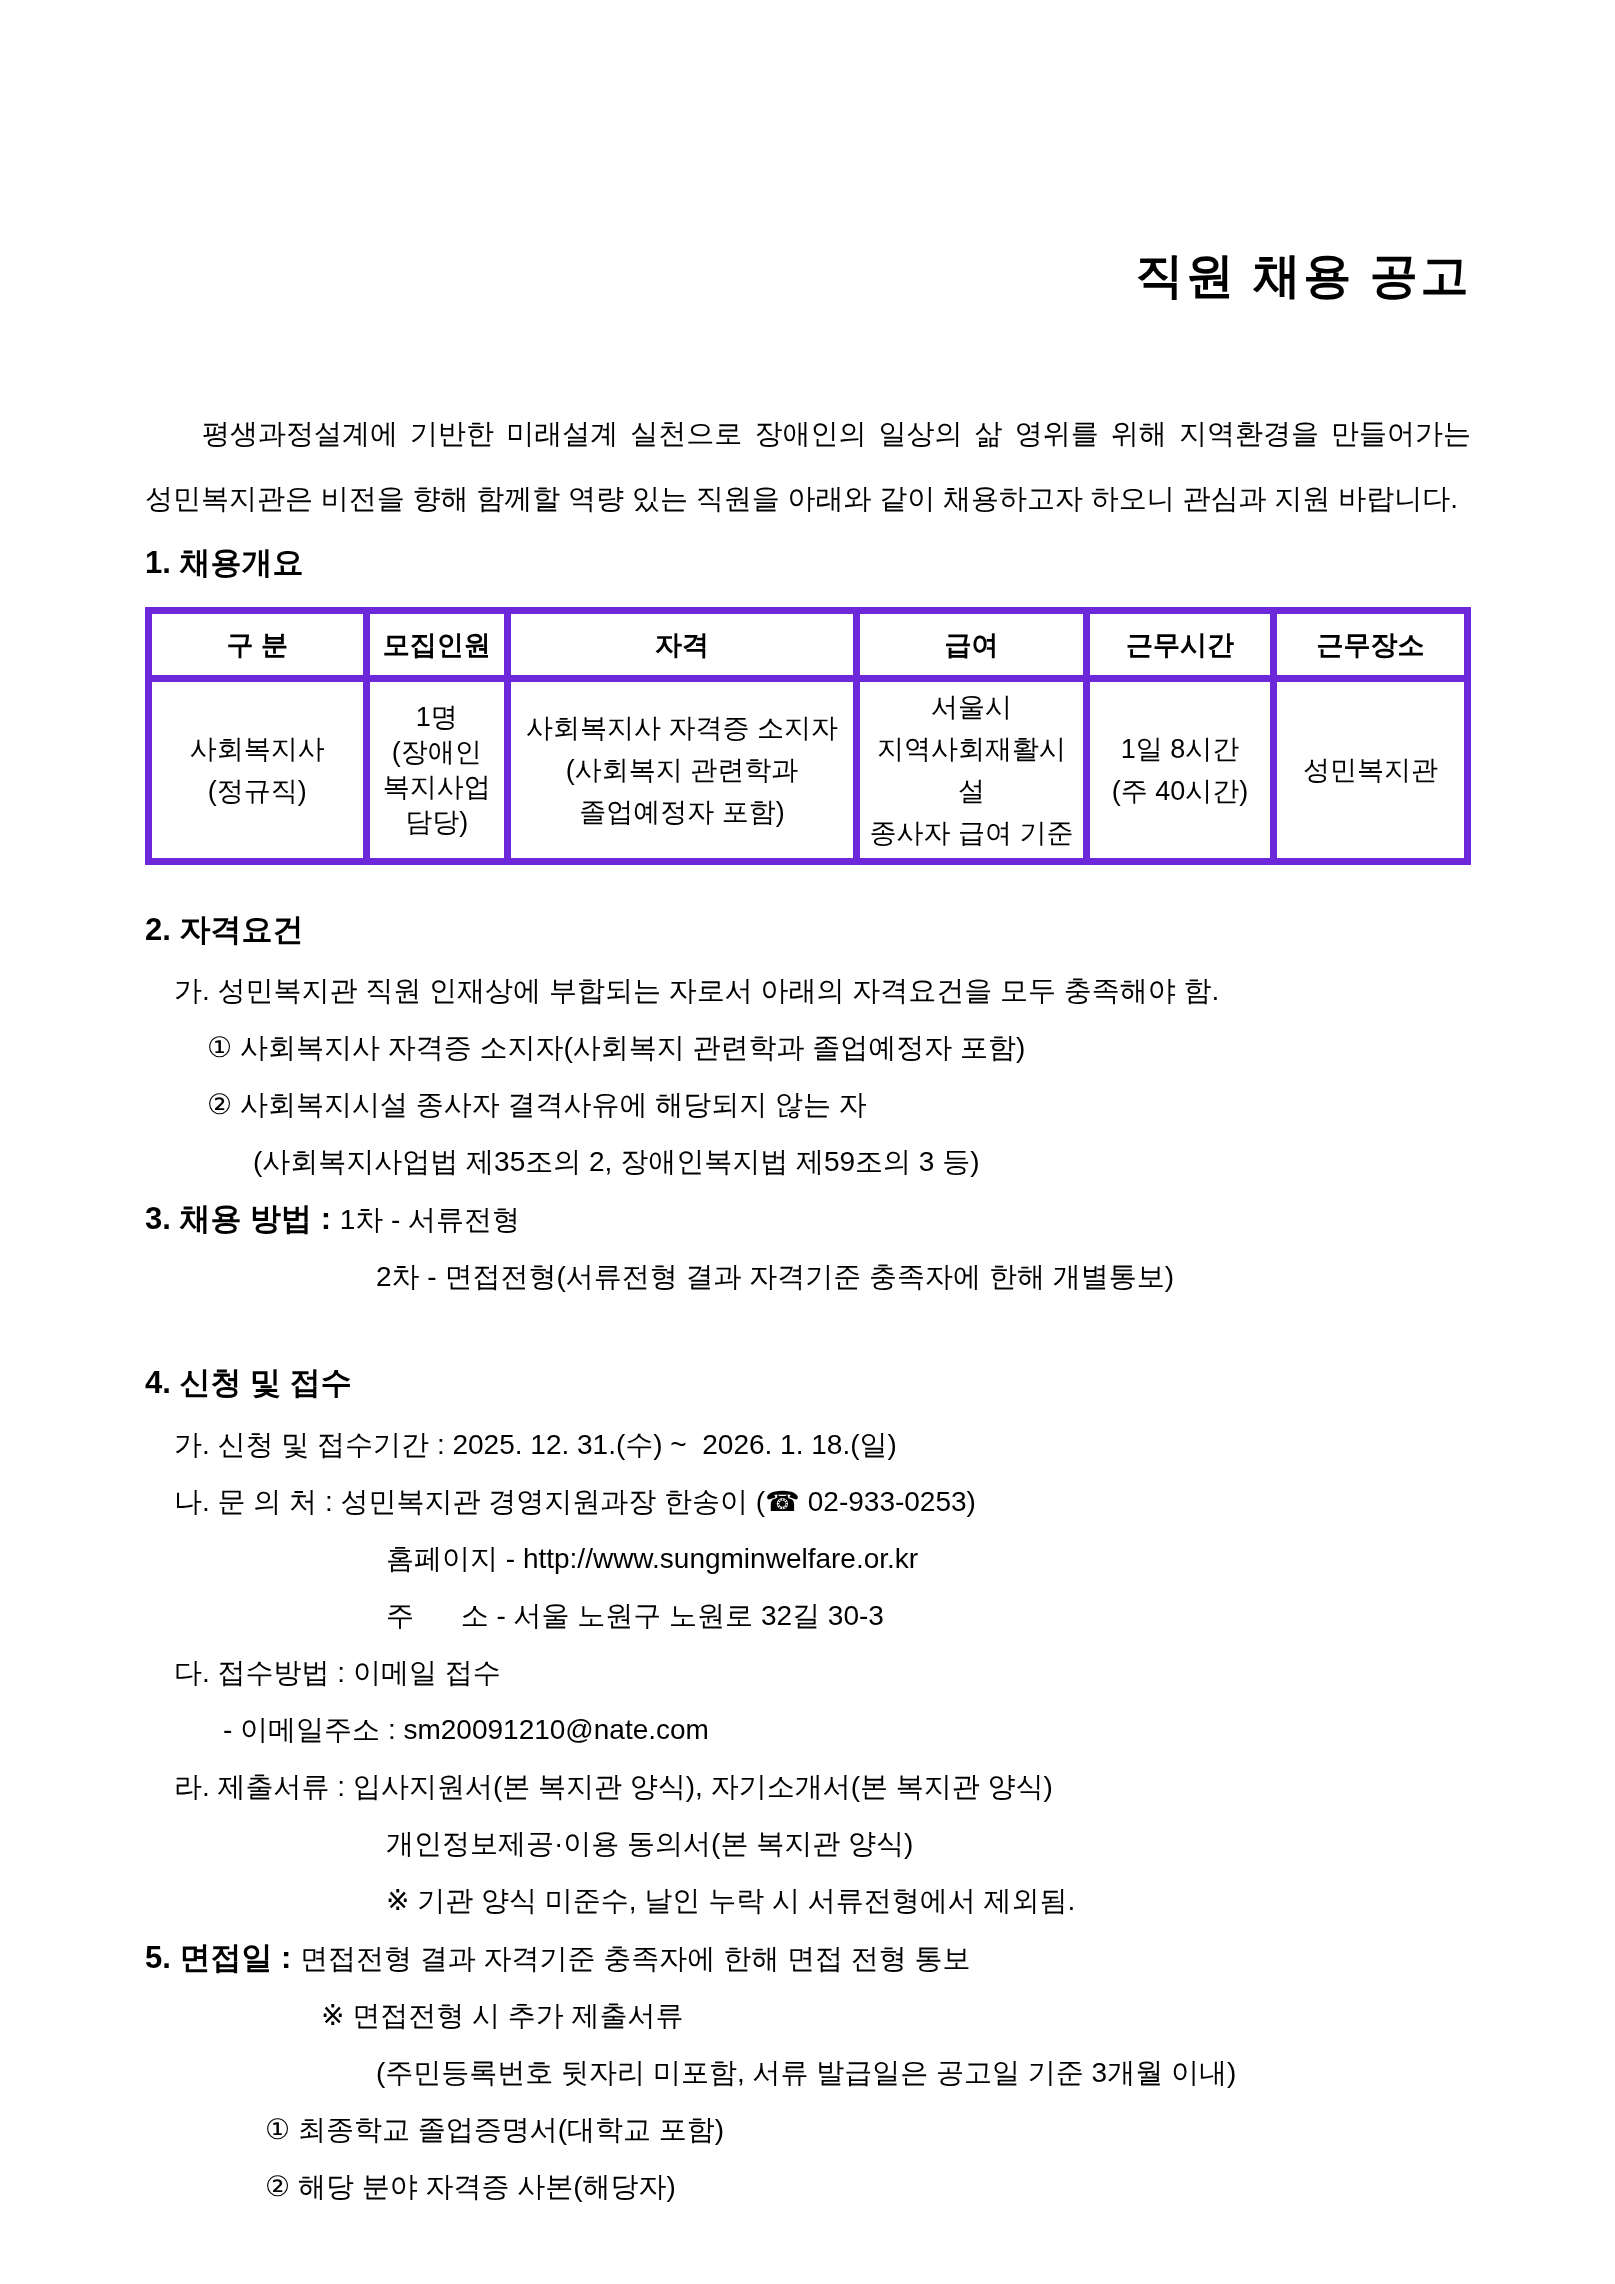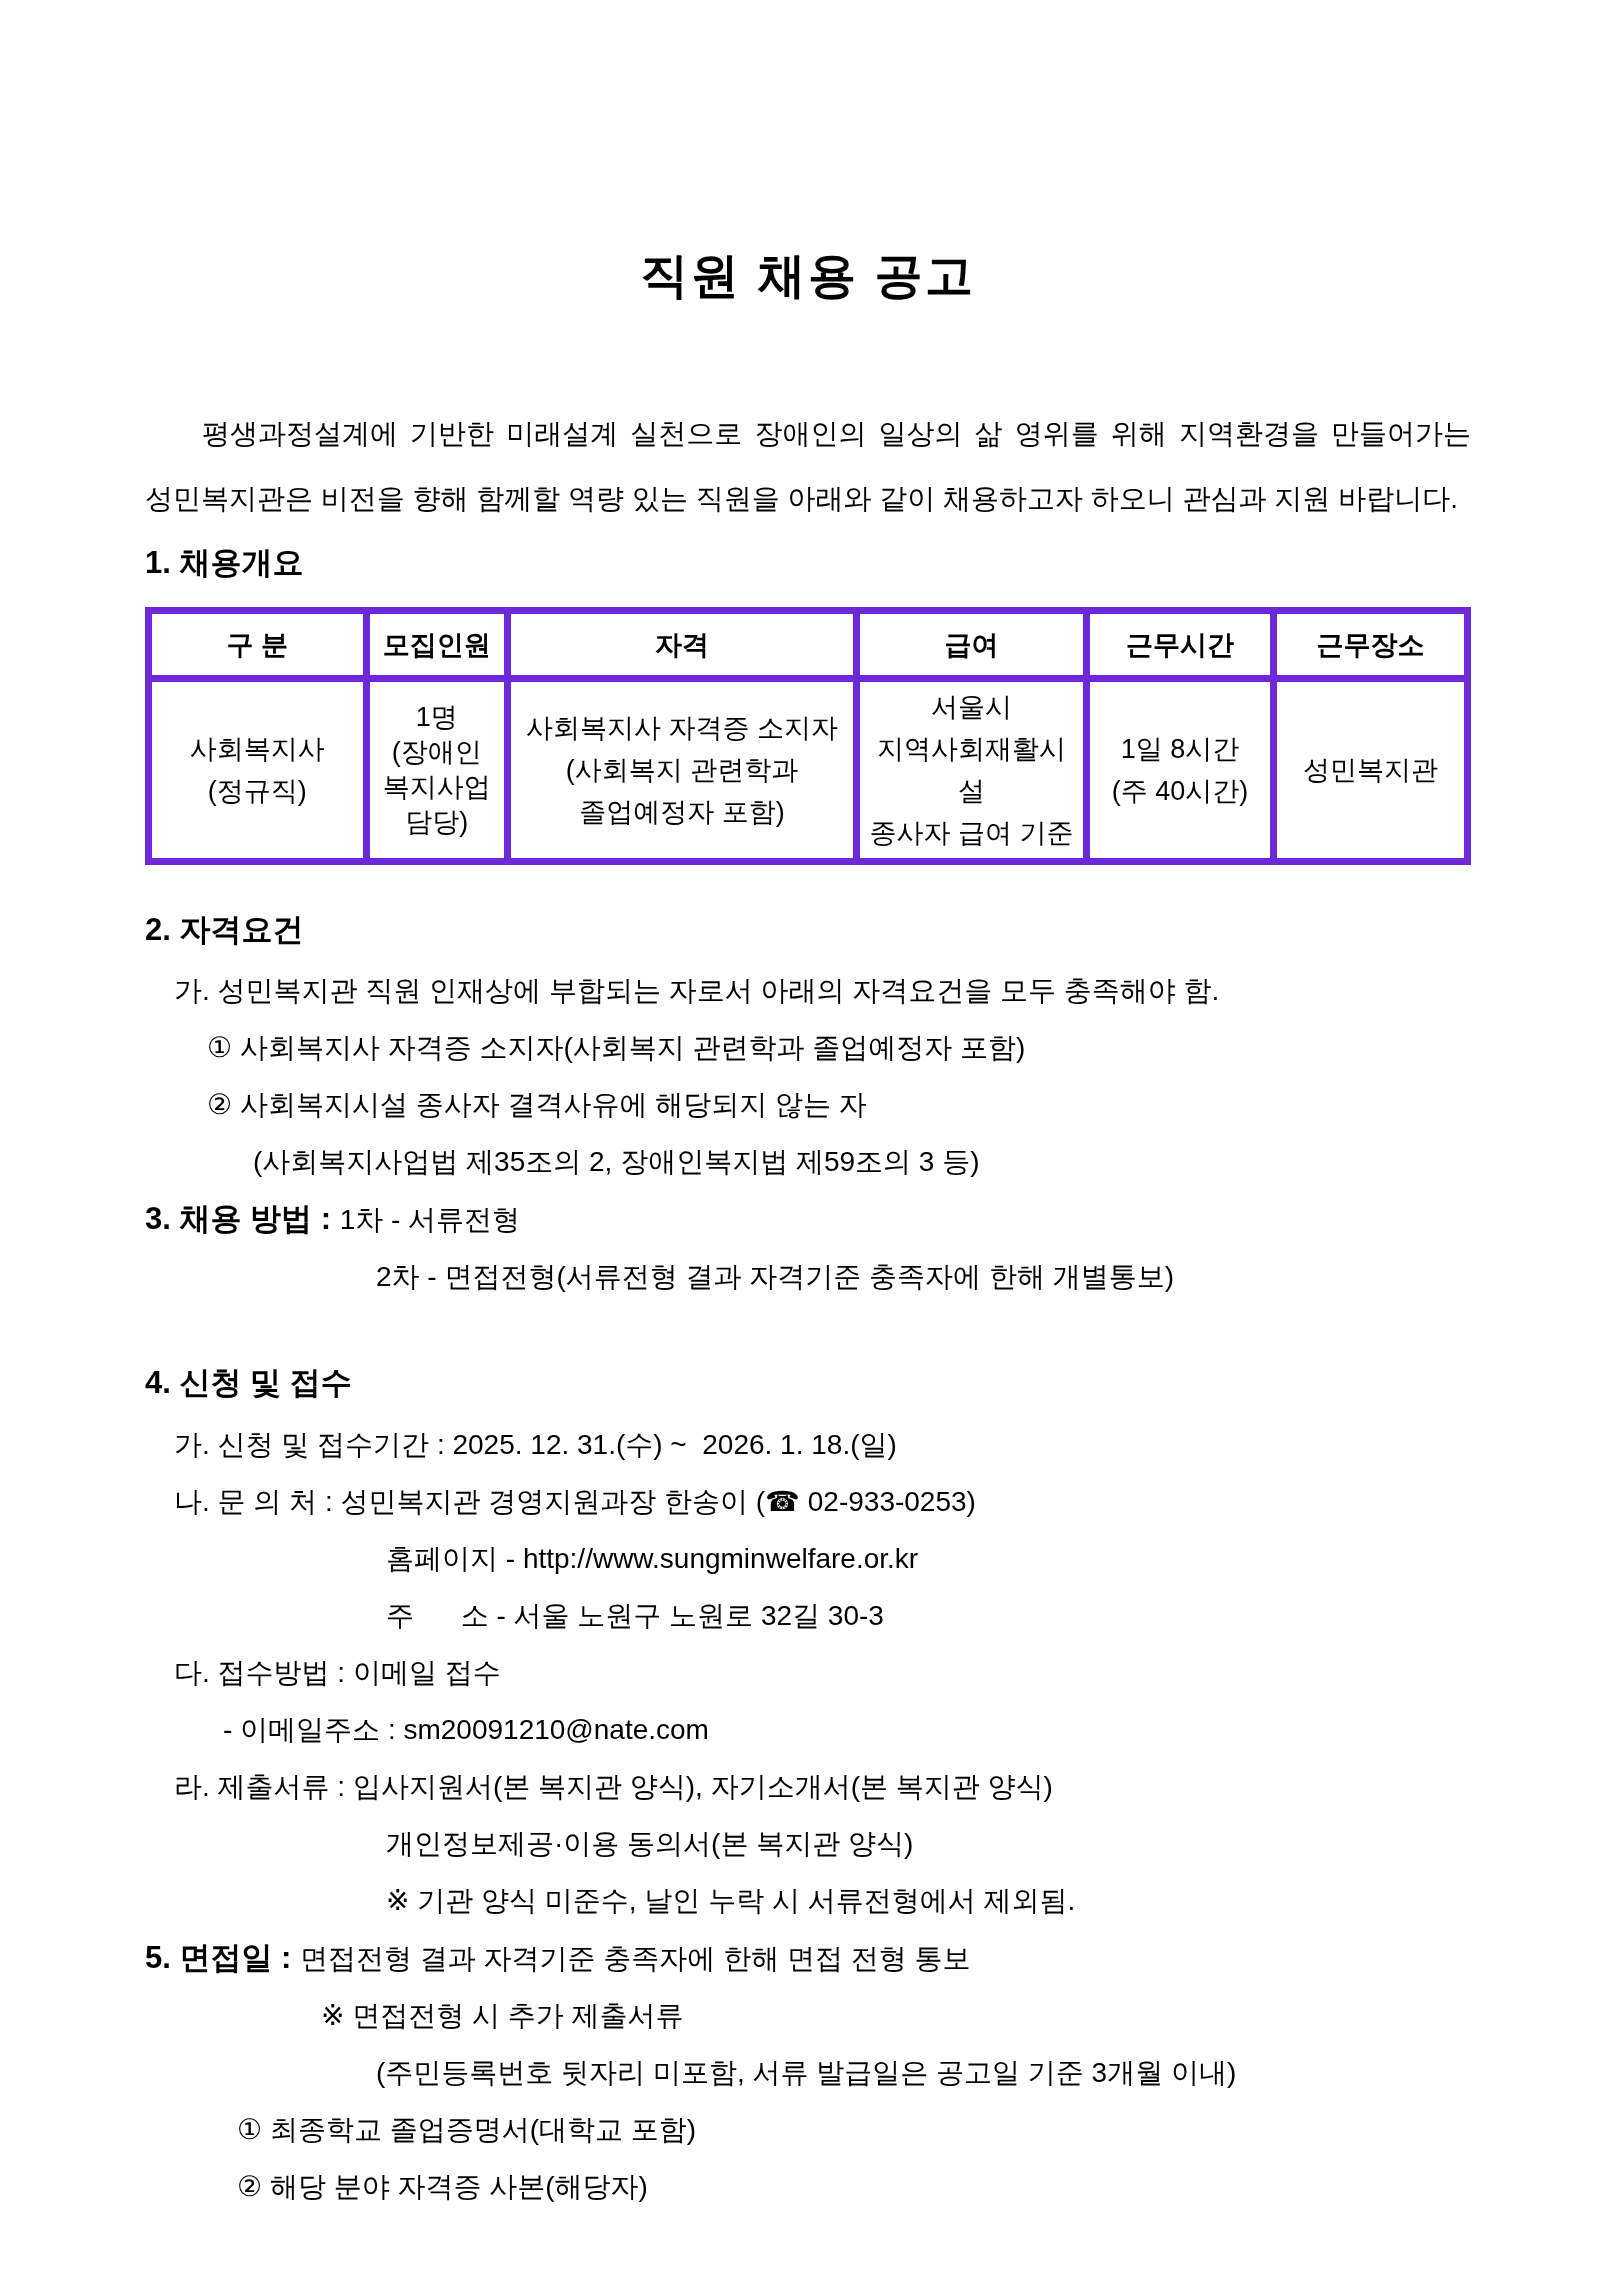--- a/index.html
+++ b/index.html
@@ -10,21 +10,21 @@
     overflow:hidden;
   }
   .page{
     box-sizing:border-box;
     width:1616px;height:2284px;
     padding:0 145px;
     background:#fff;
   }
   .title{
     margin:248px 0 0 0;
-    text-align:center;
+    text-align:right;
     font-size:48px;
     font-weight:700;
     letter-spacing:2.6px;
     line-height:1.15;
   }
   .intro{
     margin:98px 0 0 0;
     font-size:28px;
     line-height:65px;
     text-align:justify;
@@ -48,21 +48,21 @@
     font-size:31px;
     font-weight:700;
   }
   .ind-a{margin-left:29px;}    
   .ind-b{margin-left:62px;}    
   .ind-c{margin-left:108px;}   
   .ind-d{margin-left:231px;}   
   .ind-e{margin-left:241px;}   
   .ind-f{margin-left:78px;}   
   .ind-g{margin-left:176px;}   
-  .ind-h{margin-left:92px;}   
+  .ind-h{margin-left:120px;}   
   .sec4{margin-top:59px;}
 
   table.overview{
     width:100%;
     border-collapse:collapse;
     margin-top:26px;
     border-top:7.8px solid #000;
     border-bottom:7.8px solid #000;
     border-left:3.3px solid #000;
     border-right:3.3px solid #000;

